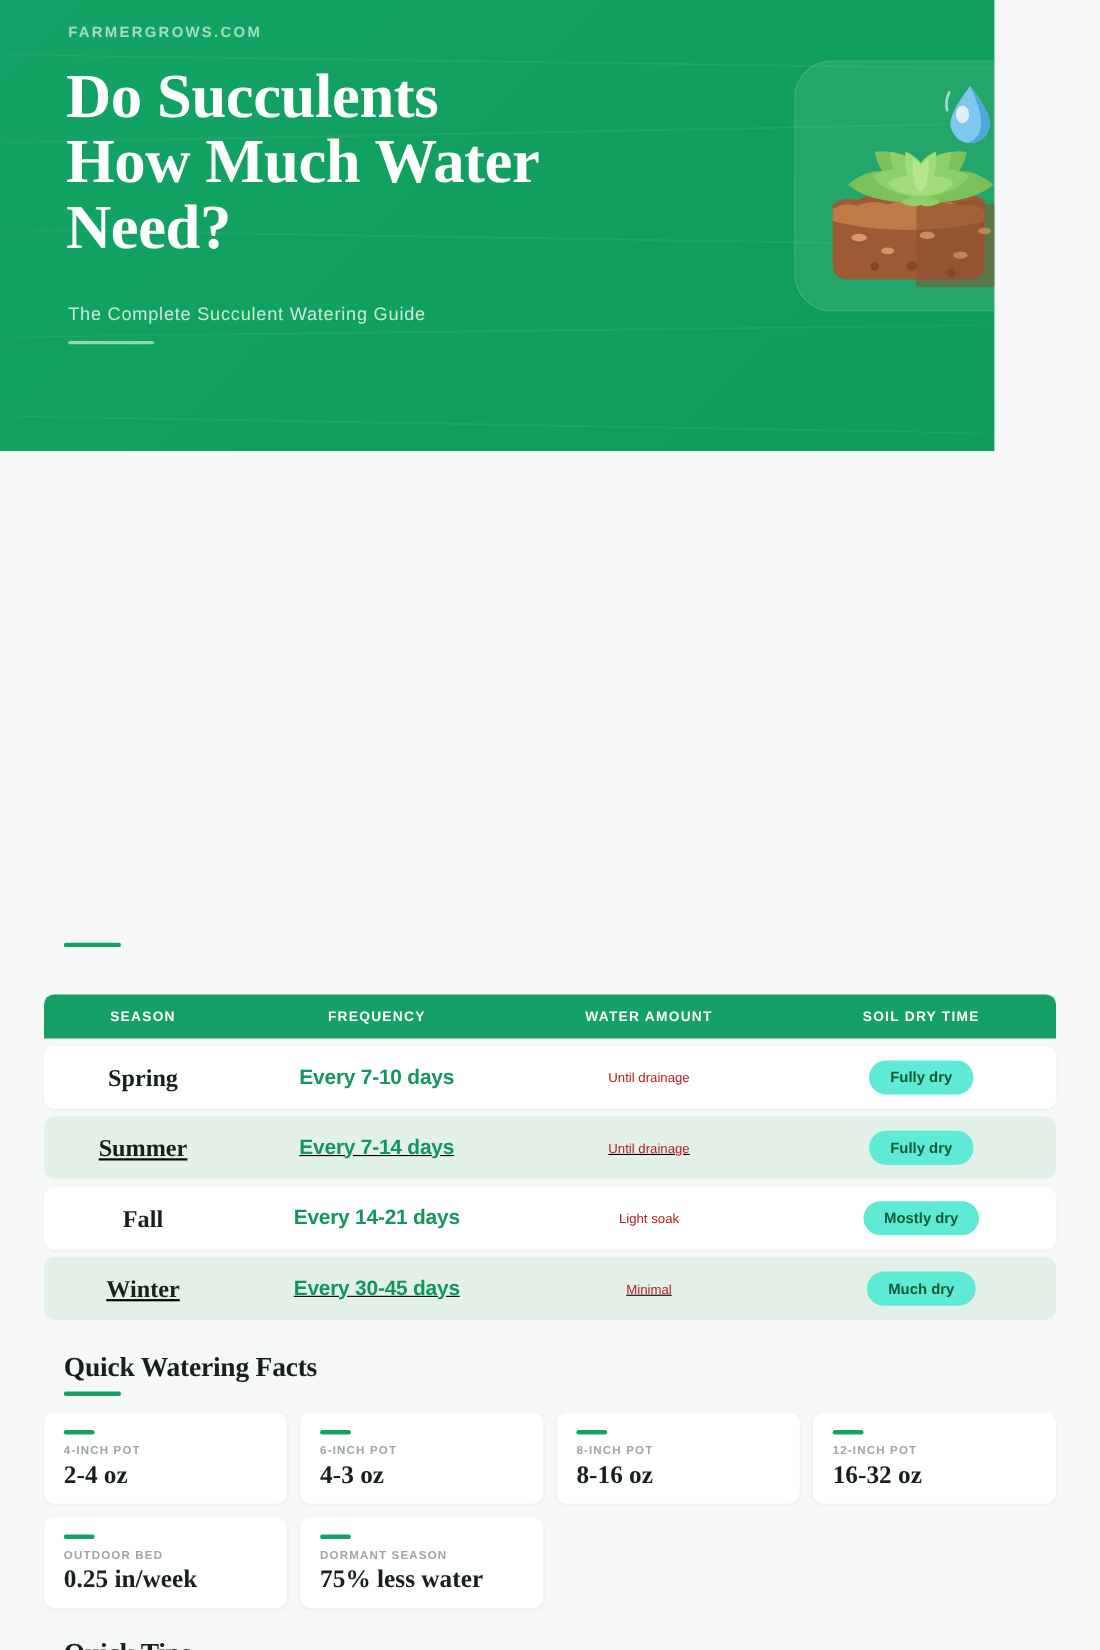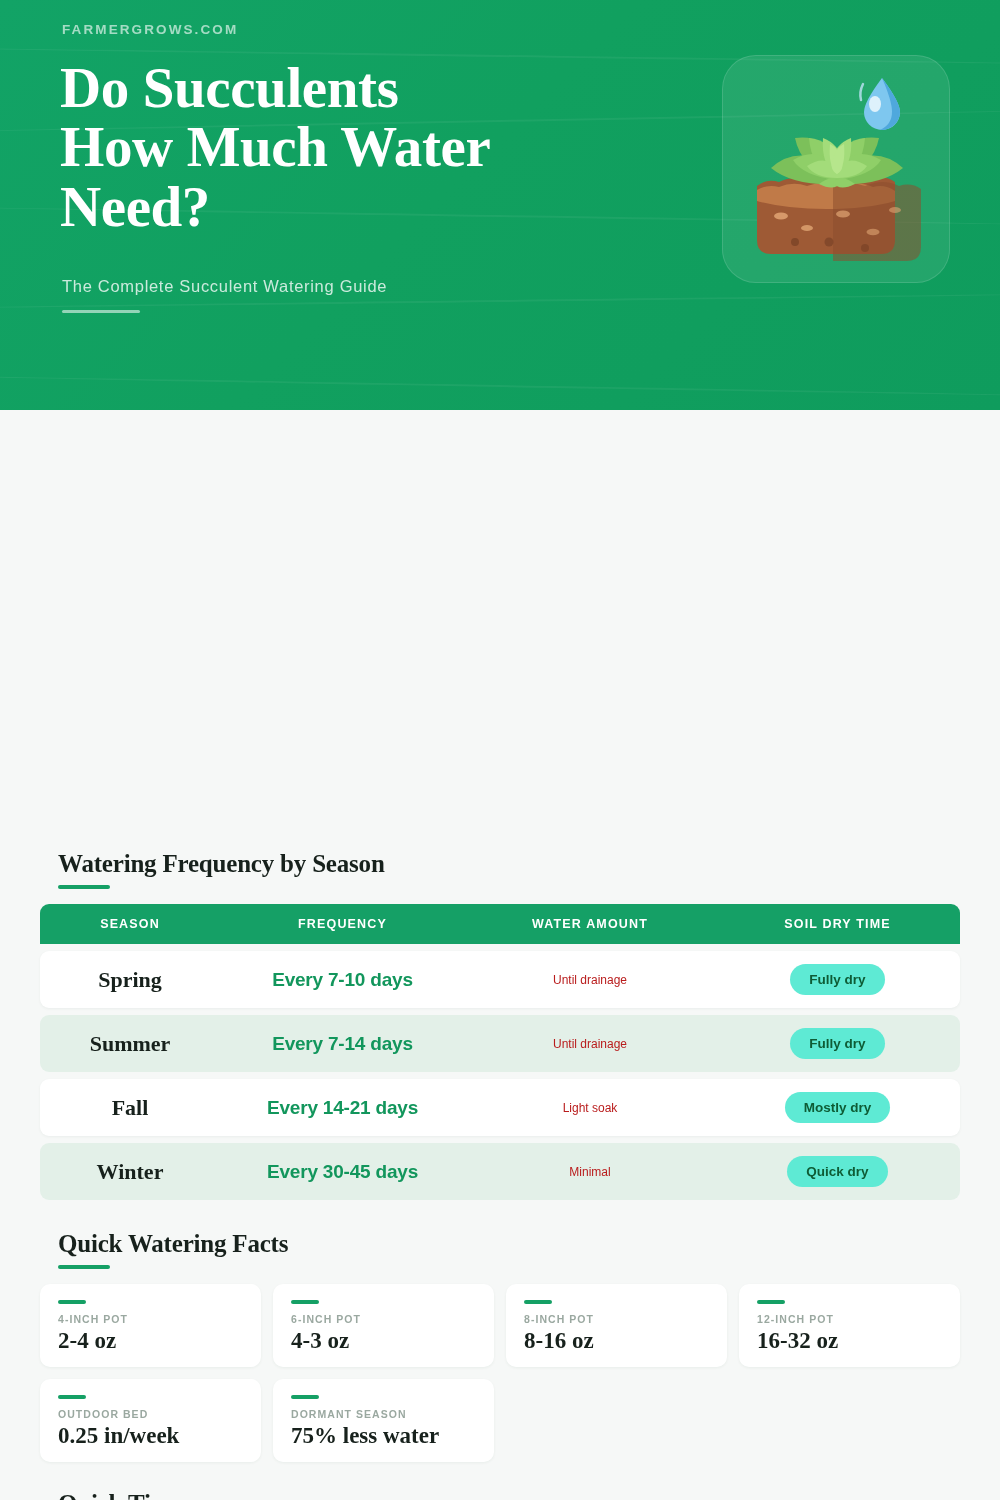--- a/index.html
+++ b/index.html
@@ -8,21 +8,21 @@
     width: 1000px;
     height: 1500px;
     background: #f6f8f7;
     font-family: "Liberation Sans", sans-serif;
     overflow: hidden;
   }
 
   
   .header {
     position: relative;
-    width: 1000px;
+    width: 904px;
     height: 410px;
     background: linear-gradient(135deg, #12a366 0%, #11a05f 45%, #0f9c5d 100%);
     overflow: hidden;
   }
   .header .wave {
     position: absolute;
     left: -5%;
     width: 110%;
     height: 2px;
     background: rgba(255,255,255,0.055);
@@ -128,21 +128,21 @@
     text-align: center;
   }
   .row {
     display: flex;
     align-items: center;
     height: 57px;
     margin-top: 7px;
     border-radius: 9px;
   }
   .row.odd  { background: #ffffff; box-shadow: 0 1px 3px rgba(20,60,40,0.05); }
-  .row.even { background: #e3f0e8; }
+  .row.even { background: #e3f0e8; text-decoration: underline; }
 
   .c1 { width: 180px; text-align: center; }
   .c2 { width: 245px; text-align: center; }
   .c3 { width: 250px; text-align: center; }
   .c4 { width: 245px; text-align: center; }
 
   .season-name {
     font-family: "Liberation Serif", serif;
     font-weight: bold;
     font-size: 22px;
@@ -271,21 +271,20 @@
       <path d="M159 22 q18 24 18 34 a18 18 0 0 1 -20 17.8 q12 -5 12 -18 q0 -11 -10 -33.8 z" fill="#4fa8dd"></path>
       <ellipse cx="152" cy="48" rx="6" ry="8" fill="#ffffff" opacity="0.75"></ellipse>
       <path d="M140 28 q-4 8 -2 16" stroke="#bfe3f6" stroke-width="2.5" fill="none" stroke-linecap="round" opacity="0.8"></path>
     </svg>
   </div>
 </div>
 
 <div class="body-wrap">
 
   <div style="position:absolute; left:58px; top:440px;">
-    <div class="section-head">Watering Frequency by Season</div>
     <div class="section-rule"></div>
   </div>
 
   <div class="table">
     <div class="thead">
       <div class="c1">SEASON</div>
       <div class="c2">FREQUENCY</div>
       <div class="c3">WATER AMOUNT</div>
       <div class="c4">SOIL DRY TIME</div>
     </div>
@@ -315,21 +314,21 @@
       <div class="c4">
         <span class="pill">Mostly dry</span>
       </div>
     </div>
 
     <div class="row even">
       <div class="c1 season-name">Winter</div>
       <div class="c2 freq">Every 30-45 days</div>
       <div class="c3 amount">Minimal</div>
       <div class="c4">
-        <span class="pill">Quick dry</span>
+        <span class="pill">Much dry</span>
       </div>
     </div>
   </div>
 
   <div class="facts-head">
     <div class="section-head">Quick Watering Facts</div>
     <div class="section-rule"></div>
   </div>
 
   <div class="facts">

